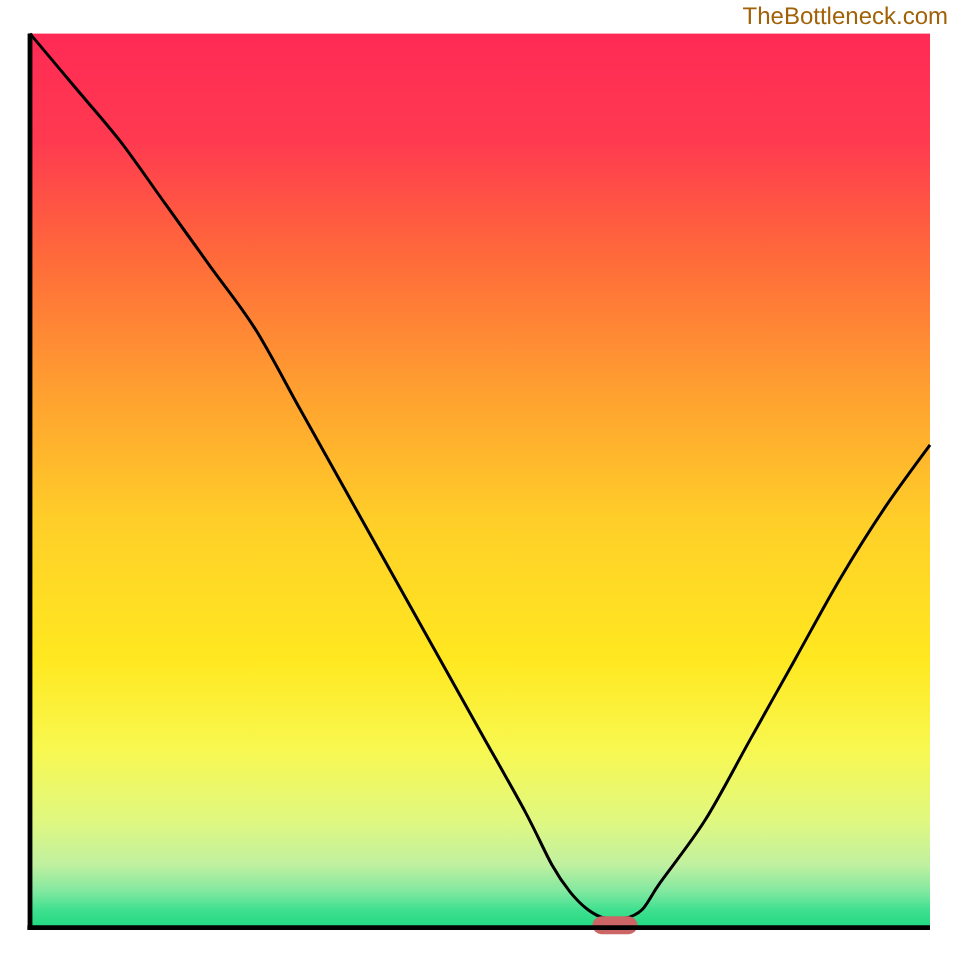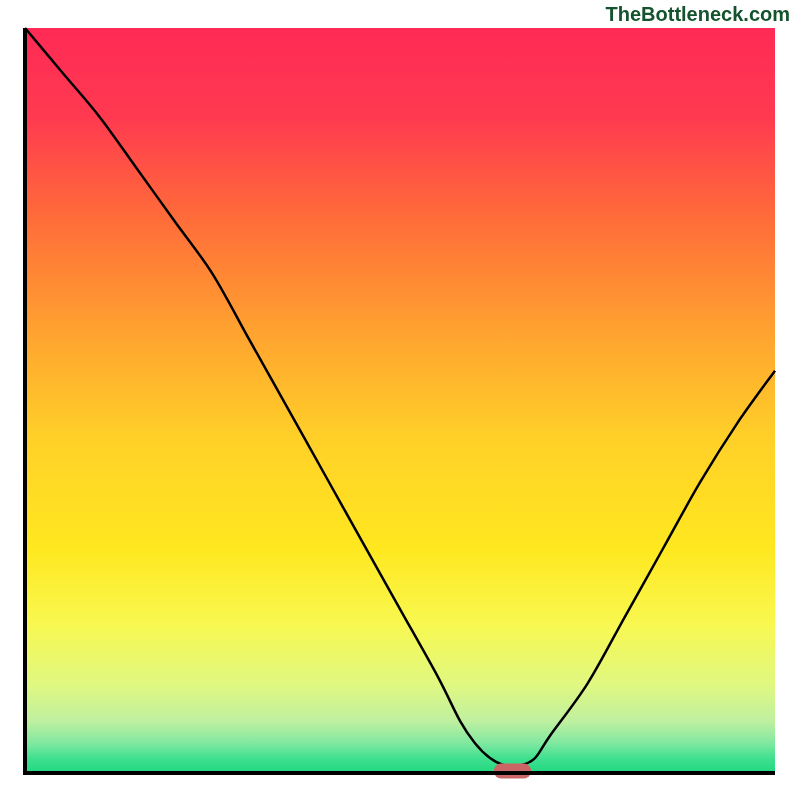--- a/index.html
+++ b/index.html
@@ -13,22 +13,22 @@
     position: relative;
     width: 800px;
     height: 800px;
   }
   .watermark {
     position: absolute;
     top: 3px;
     right: 10px;
     font-family: Arial, sans-serif;
     font-size: 20px;
-    font-weight: bold;
-    color: #14532d;
+    font-weight: normal;
+    color: #a16207;
     z-index: 10;
   }
   svg {
     display: block;
   }
 </style>
 </head>
 <body>
 
 <div class="chart-container">

